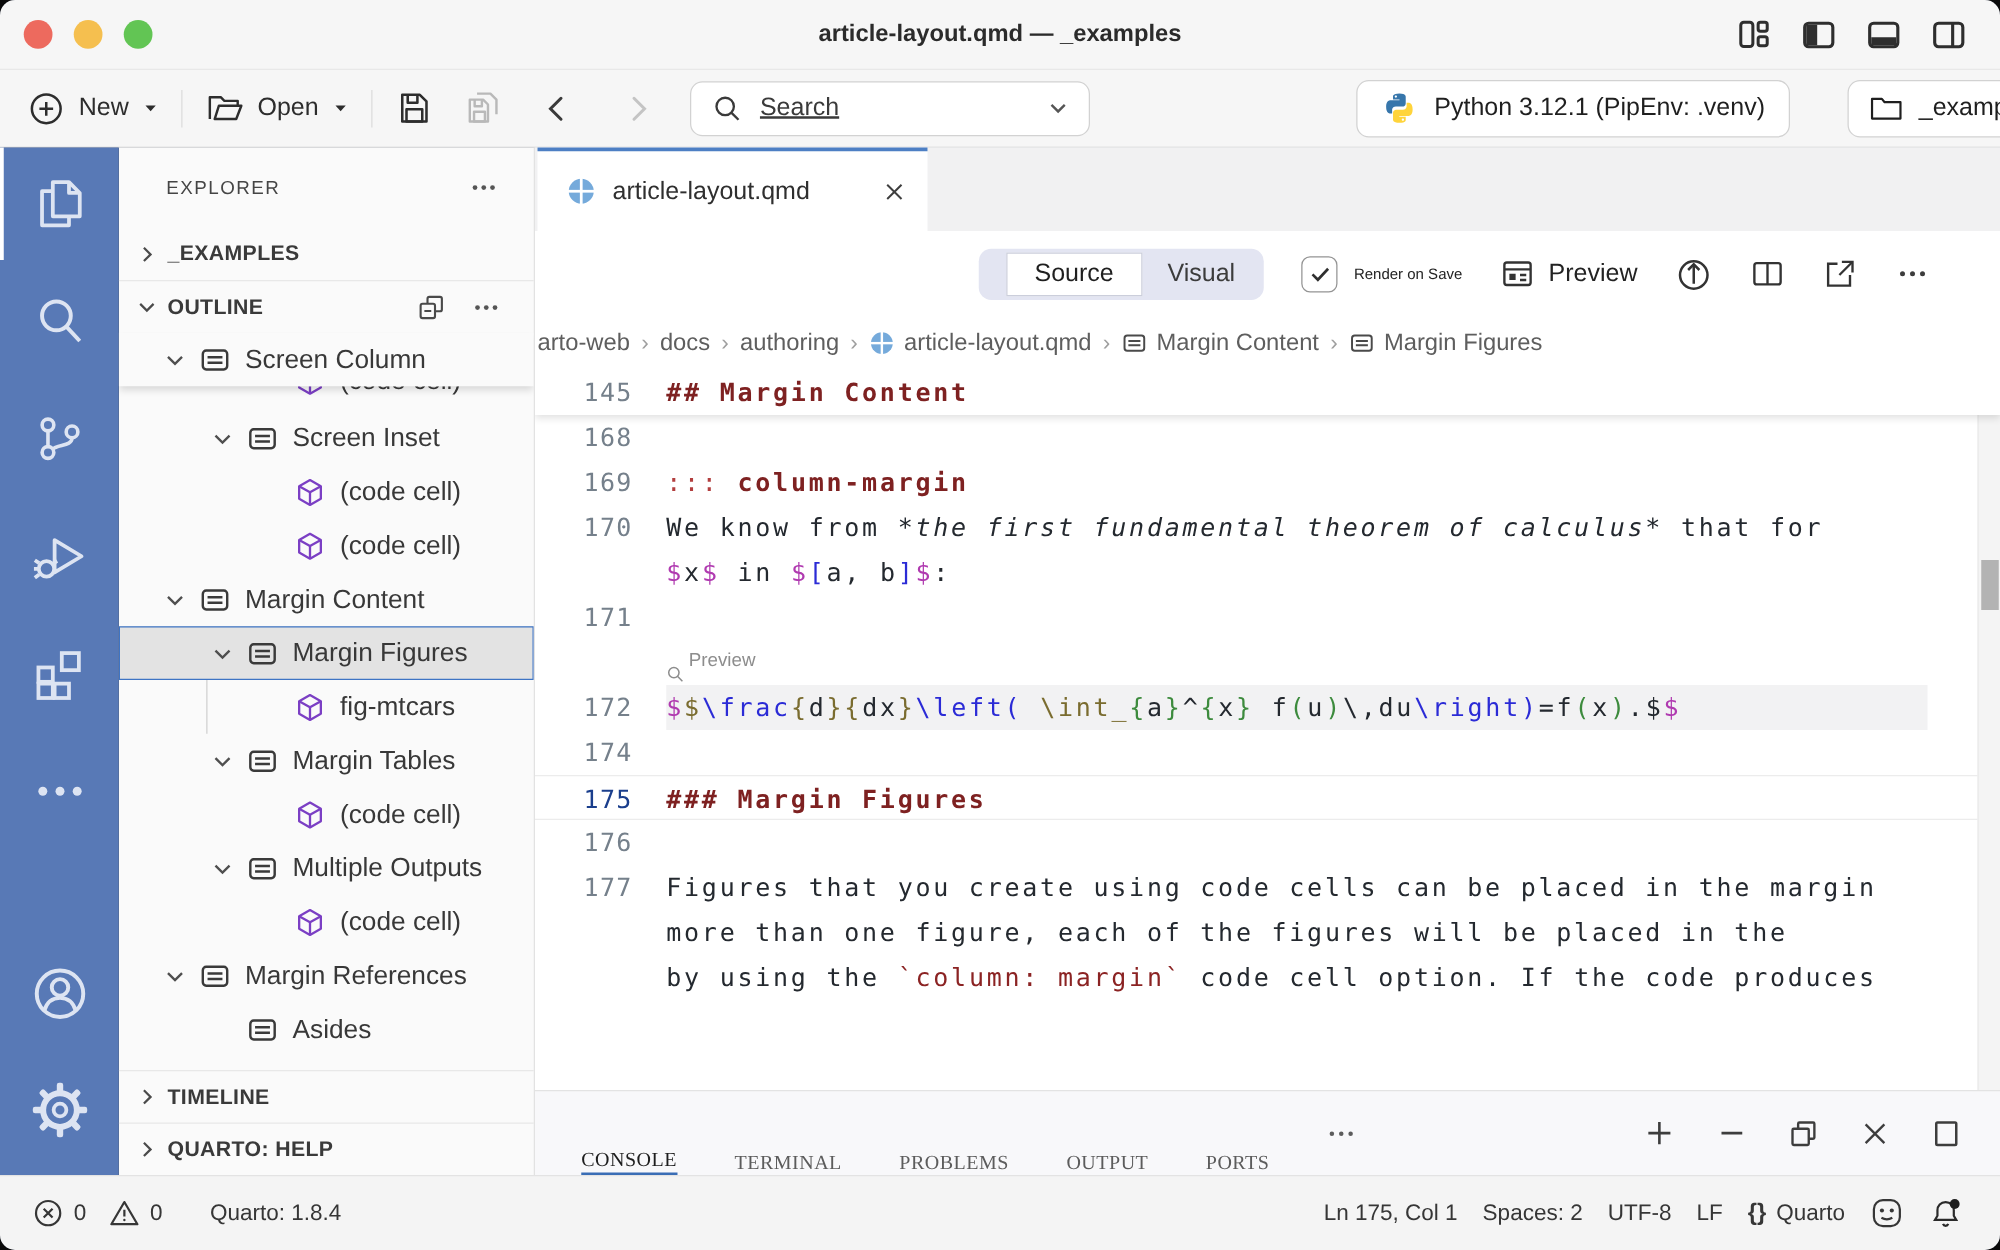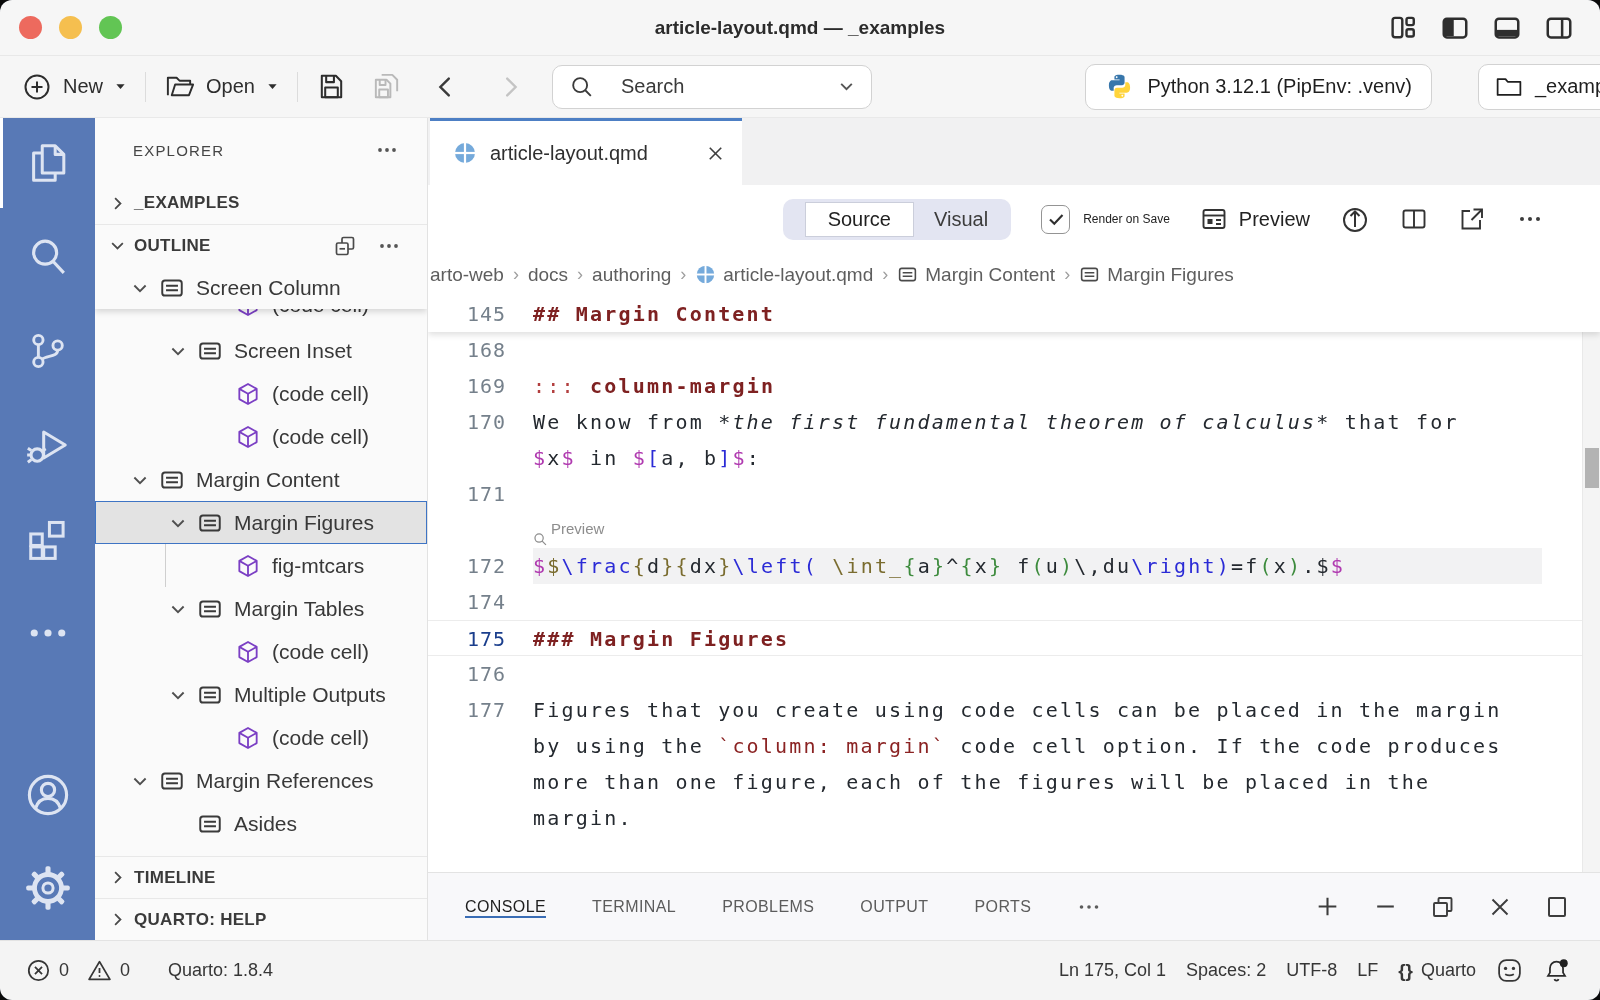--- a/index.html
+++ b/index.html
@@ -16,21 +16,21 @@
   .win-title{position:absolute;left:0;right:0;text-align:center;font-size:19px;font-weight:600;color:#2b2b2b;z-index:1;}
   .title-icons{margin-left:auto;display:flex;align-items:center;gap:22px;padding-right:26px;position:relative;z-index:3;color:#2e2e2e;}
 
   
   .toolbar{height:62px;background:#f6f6f6;border-bottom:1px solid #e9e9e9;display:flex;align-items:center;padding-left:22px;overflow:visible;}
   .tb-group{display:flex;align-items:center;gap:11px;color:#2d2d2d;font-size:20px;}
   .tb-divider{width:1px;height:30px;background:#dcdcdc;margin:0 18px;flex-shrink:0;}
   .nav-group{display:flex;align-items:center;gap:36px;margin-left:30px;}
   .search-box{width:320px;height:44px;border:1px solid #d2d2d2;border-radius:10px;background:#fff;display:flex;align-items:center;
               padding:0 16px;margin-left:28px;font-size:20px;color:#3a3a3a;flex-shrink:0;}
-  .search-box .lbl{margin-left:26px;}
+  .search-box .lbl{margin-left:13px;text-decoration:underline;}
   .interp-btn{height:46px;border:1px solid #d2d2d2;border-radius:10px;background:#fff;display:flex;align-items:center;gap:13px;
               padding:0 19px;font-size:20px;color:#1f1f1f;margin-left:auto;flex-shrink:0;}
   .ws-btn{height:46px;border:1px solid #d2d2d2;border-radius:10px;background:#fff;display:flex;align-items:center;gap:12px;
           padding:0 16px;font-size:20px;color:#1f1f1f;margin-left:46px;margin-right:-40px;width:162px;flex-shrink:0;}
 
   
   .main{display:flex;height:822px;}
 
   
   .activity{width:95px;background:#5879b6;position:relative;display:flex;flex-direction:column;align-items:center;padding-top:22px;flex-shrink:0;}
@@ -91,21 +91,21 @@
   .cl.lens .ctext{font-family:"Liberation Sans",sans-serif;font-size:15px;color:#8d8d8d;letter-spacing:0;
                   display:flex;align-items:flex-end;padding-bottom:1px;gap:3px;}
   .c-plain{color:#24292f;} .c-head{color:#7e2121;font-weight:700;} .c-fence{color:#b23e3e;}
   .c-em{color:#24292f;font-style:italic;} .c-mag{color:#b03ab0;} .c-olive{color:#7a6c2f;}
   .c-blue{color:#2b2bd6;} .c-green{color:#3d8b3d;} .c-mdcode{color:#8b2323;}
   .vscroll{position:absolute;right:0;top:0;bottom:0;width:18px;background:#f4f4f4;border-left:1px solid #e9e9e9;}
   .vthumb{position:absolute;left:2px;top:152px;width:14px;height:40px;background:#b3b3b3;}
 
   
   .panel{height:68px;border-top:1px solid #e3e3e3;background:#f8f8fa;display:flex;align-items:center;padding:0 30px 0 37px;}
-  .ptabs{display:flex;height:100%;align-items:center;}
+  .ptabs{display:flex;height:100%;align-items:flex-end;font-family:Liberation Serif, serif;}
   .ptab{font-size:16px;letter-spacing:.4px;color:#5c5c5c;margin-right:46px;display:flex;align-items:center;}
   .ptab.active{color:#1e1e1e;border-bottom:2.5px solid #3a6db5;padding-top:2.5px;}
   .p-more{color:#5c5c5c;margin-right:20px;display:flex;align-items:center;}
   .p-acts{margin-left:auto;display:flex;align-items:center;gap:31px;color:#3d3d3d;}
 
   
   .statusbar{height:60px;background:#f4f4f4;border-top:1px solid #e3e3e3;display:flex;align-items:center;
              font-size:18px;color:#363636;padding:0 30px 0 26px;}
   .st-item{display:flex;align-items:center;gap:8px;}
   .st-left{display:flex;align-items:center;gap:16px;}
@@ -715,29 +715,25 @@
             <div class="cl">
               <span class="gut">176</span>
               <span class="ctext"></span>
             </div>
             <div class="cl">
               <span class="gut">177</span>
               <span class="ctext"><span class="c-plain">Figures that you create using code cells can be placed in the margin</span></span>
             </div>
             <div class="cl">
               <span class="gut"></span>
+              <span class="ctext"><span class="c-plain">more than one figure, each of the figures will be placed in the</span></span>
+            </div>
+            <div class="cl">
+              <span class="gut"></span>
               <span class="ctext"><span class="c-plain">by using the </span><span class="c-mdcode">`column: margin`</span><span class="c-plain"> code cell option. If the code produces</span></span>
-            </div>
-            <div class="cl">
-              <span class="gut"></span>
-              <span class="ctext"><span class="c-plain">more than one figure, each of the figures will be placed in the</span></span>
-            </div>
-            <div class="cl">
-              <span class="gut"></span>
-              <span class="ctext"><span class="c-plain">margin.</span></span>
             </div>
           </div>
         <div class="vscroll">
             <div class="vthumb"></div>
           </div>
       </div>
 
       <div class="panel">
         <div class="ptabs">
             <span class="ptab active">CONSOLE</span>

